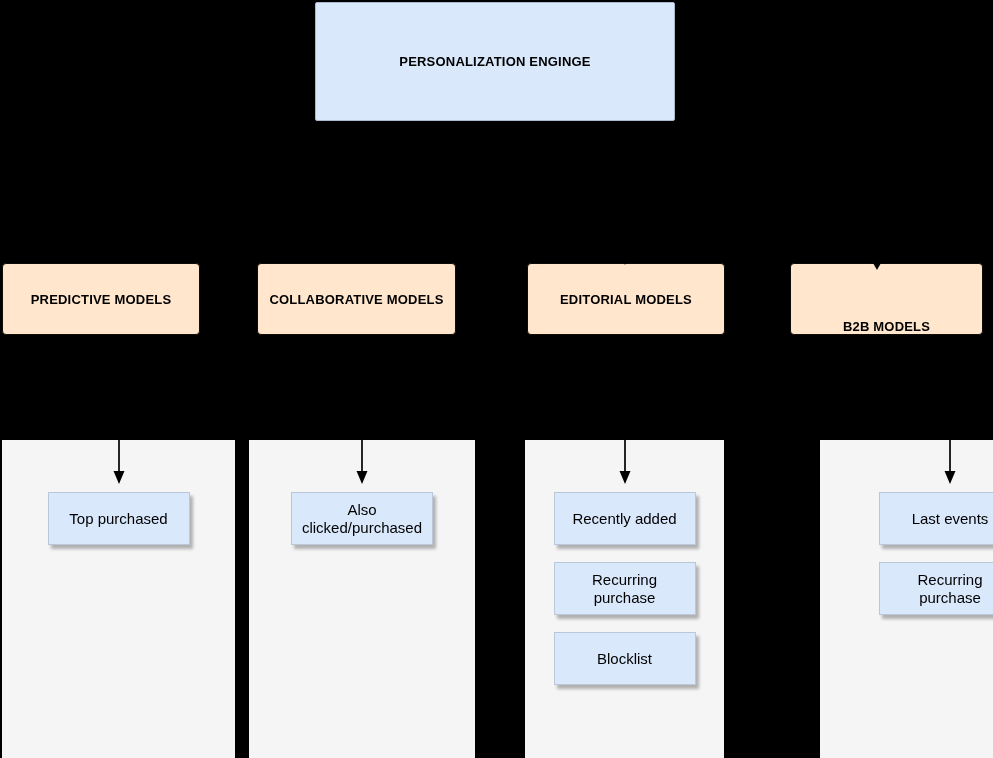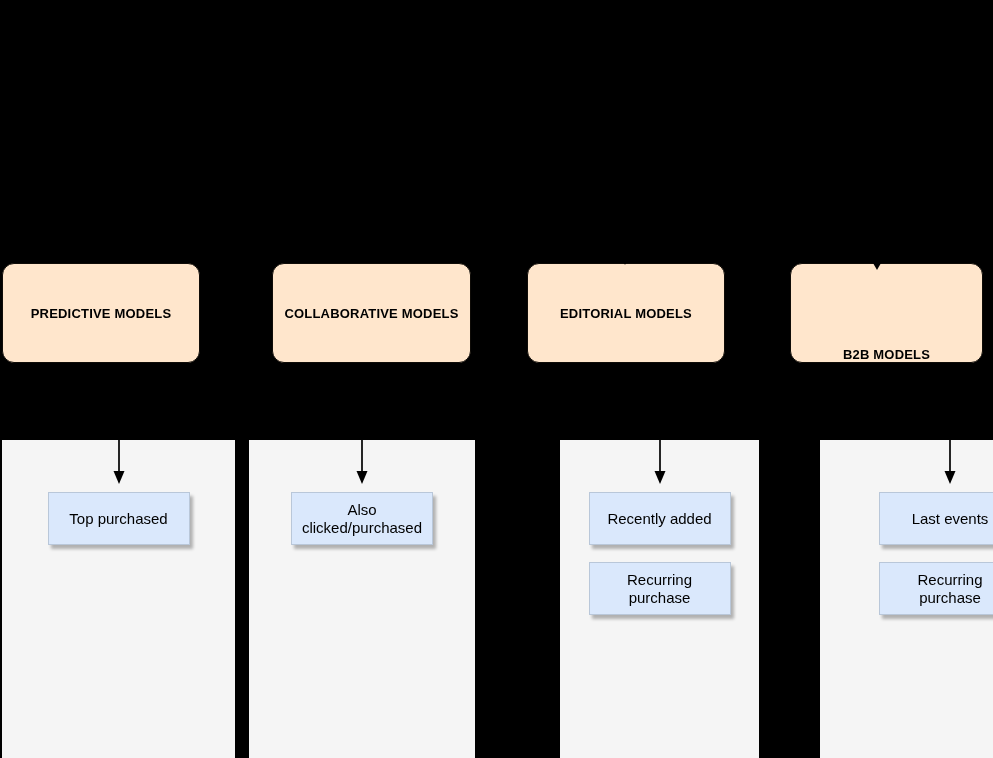--- a/index.html
+++ b/index.html
@@ -30,48 +30,48 @@
     align-items: center;
     justify-content: center;
     font-weight: bold;
     font-size: 13px;
     letter-spacing: 0.2px;
     text-align: center;
   }
   .model-box {
     position: absolute;
     top: 263px;
-    height: 100px;
+    height: 72px;
     background: #ffe6cc;
     border: 1px solid #0f0c08;
-    border-radius: 12px;
+    border-radius: 4px;
     box-shadow: 2px 3px 3px rgba(0,0,0,0.35);
     display: flex;
     align-items: center;
     justify-content: center;
     font-weight: bold;
     font-size: 13px;
     letter-spacing: 0.2px;
     text-align: center;
     box-sizing: border-box;
   }
   .model-1 { left: 2px;   width: 198px; }
-  .model-2 { left: 272px; width: 199px; }
+  .model-2 { left: 257px; width: 199px; }
   .model-3 { left: 527px; width: 198px; }
   .model-4 { left: 790px; width: 193px; align-items: flex-end; }
 
   .column {
     position: absolute;
     top: 440px;
     height: 318px;
     background: #f5f5f5;
   }
   .col-1 { left: 2px;   width: 233px; }
   .col-2 { left: 249px; width: 226px; }
-  .col-3 { left: 560px; width: 199px; }
+  .col-3 { left: 525px; width: 199px; }
   .col-4 { left: 820px; width: 220px; padding-left: 40px; }
 
   .down-arrow {
     position: absolute;
     top: 0;
     left: 50%;
     transform: translateX(-50%);
     display: block;
   }
   .item {
@@ -108,20 +108,23 @@
   .tip-b2b {
     left: 869px; top: 256px;
     border-left-width: 8px; border-right-width: 8px; border-top-width: 14px;
   }
 </style>
 </head>
 <body>
 
 <div class="canvas">
 
+  <div class="title-box">
+    <span>PERSONALIZATION ENGINGE</span>
+  </div>
 
   <div class="model-box model-1">
     <span>PREDICTIVE MODELS</span>
   </div>
   <div class="model-box model-2">
     <span>COLLABORATIVE MODELS</span>
   </div>
   <div class="model-box model-3">
     <span>EDITORIAL MODELS</span>
   </div>
@@ -156,20 +159,23 @@
     <svg class="down-arrow" width="14" height="44" viewBox="0 0 14 44">
       <line x1="7" y1="0" x2="7" y2="31" stroke="#000" stroke-width="1.7"></line>
       <polygon points="7,44 1.5,31 12.5,31" fill="#000"></polygon>
     </svg>
     <div class="item row-0">
       <span>Recently added</span>
     </div>
     <div class="item row-1">
       <span>Recurring purchase</span>
     </div>
+    <div class="item row-2">
+      <span>Blocklist</span>
+    </div>
   </div>
 
   <div class="column col-4">
     <svg class="down-arrow" width="14" height="44" viewBox="0 0 14 44">
       <line x1="7" y1="0" x2="7" y2="31" stroke="#000" stroke-width="1.7"></line>
       <polygon points="7,44 1.5,31 12.5,31" fill="#000"></polygon>
     </svg>
     <div class="item row-0">
       <span>Last events</span>
     </div>

